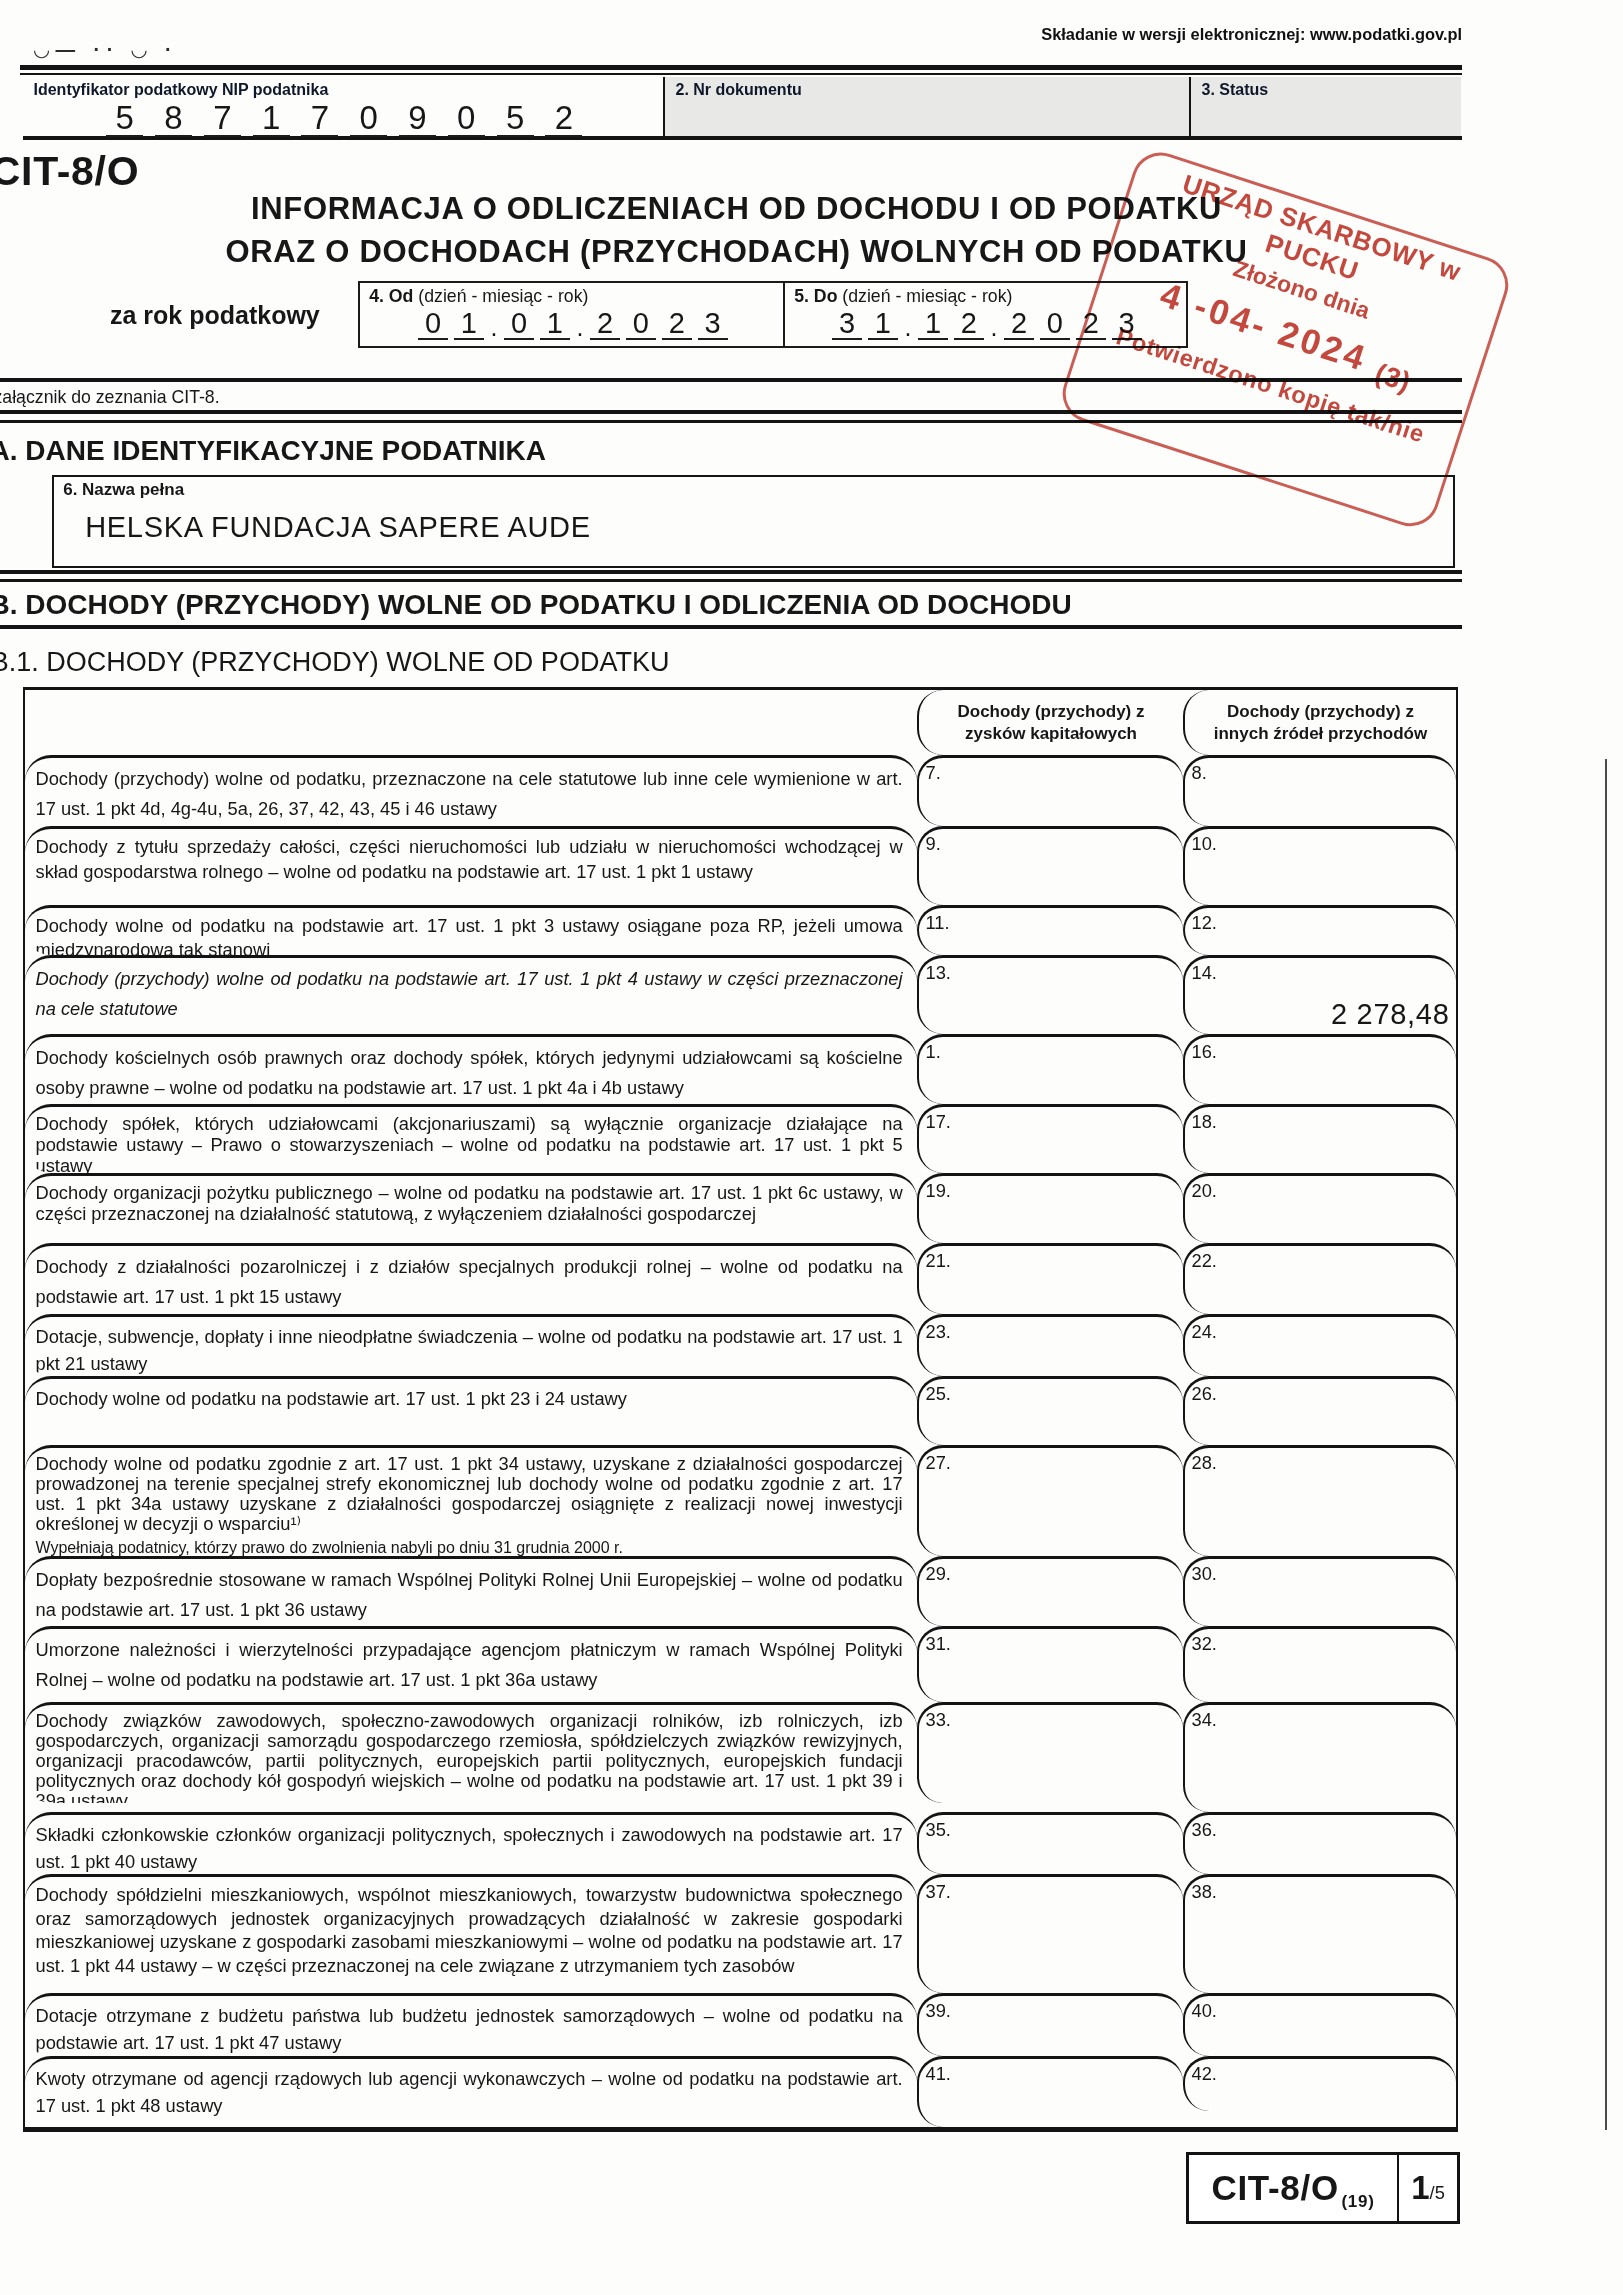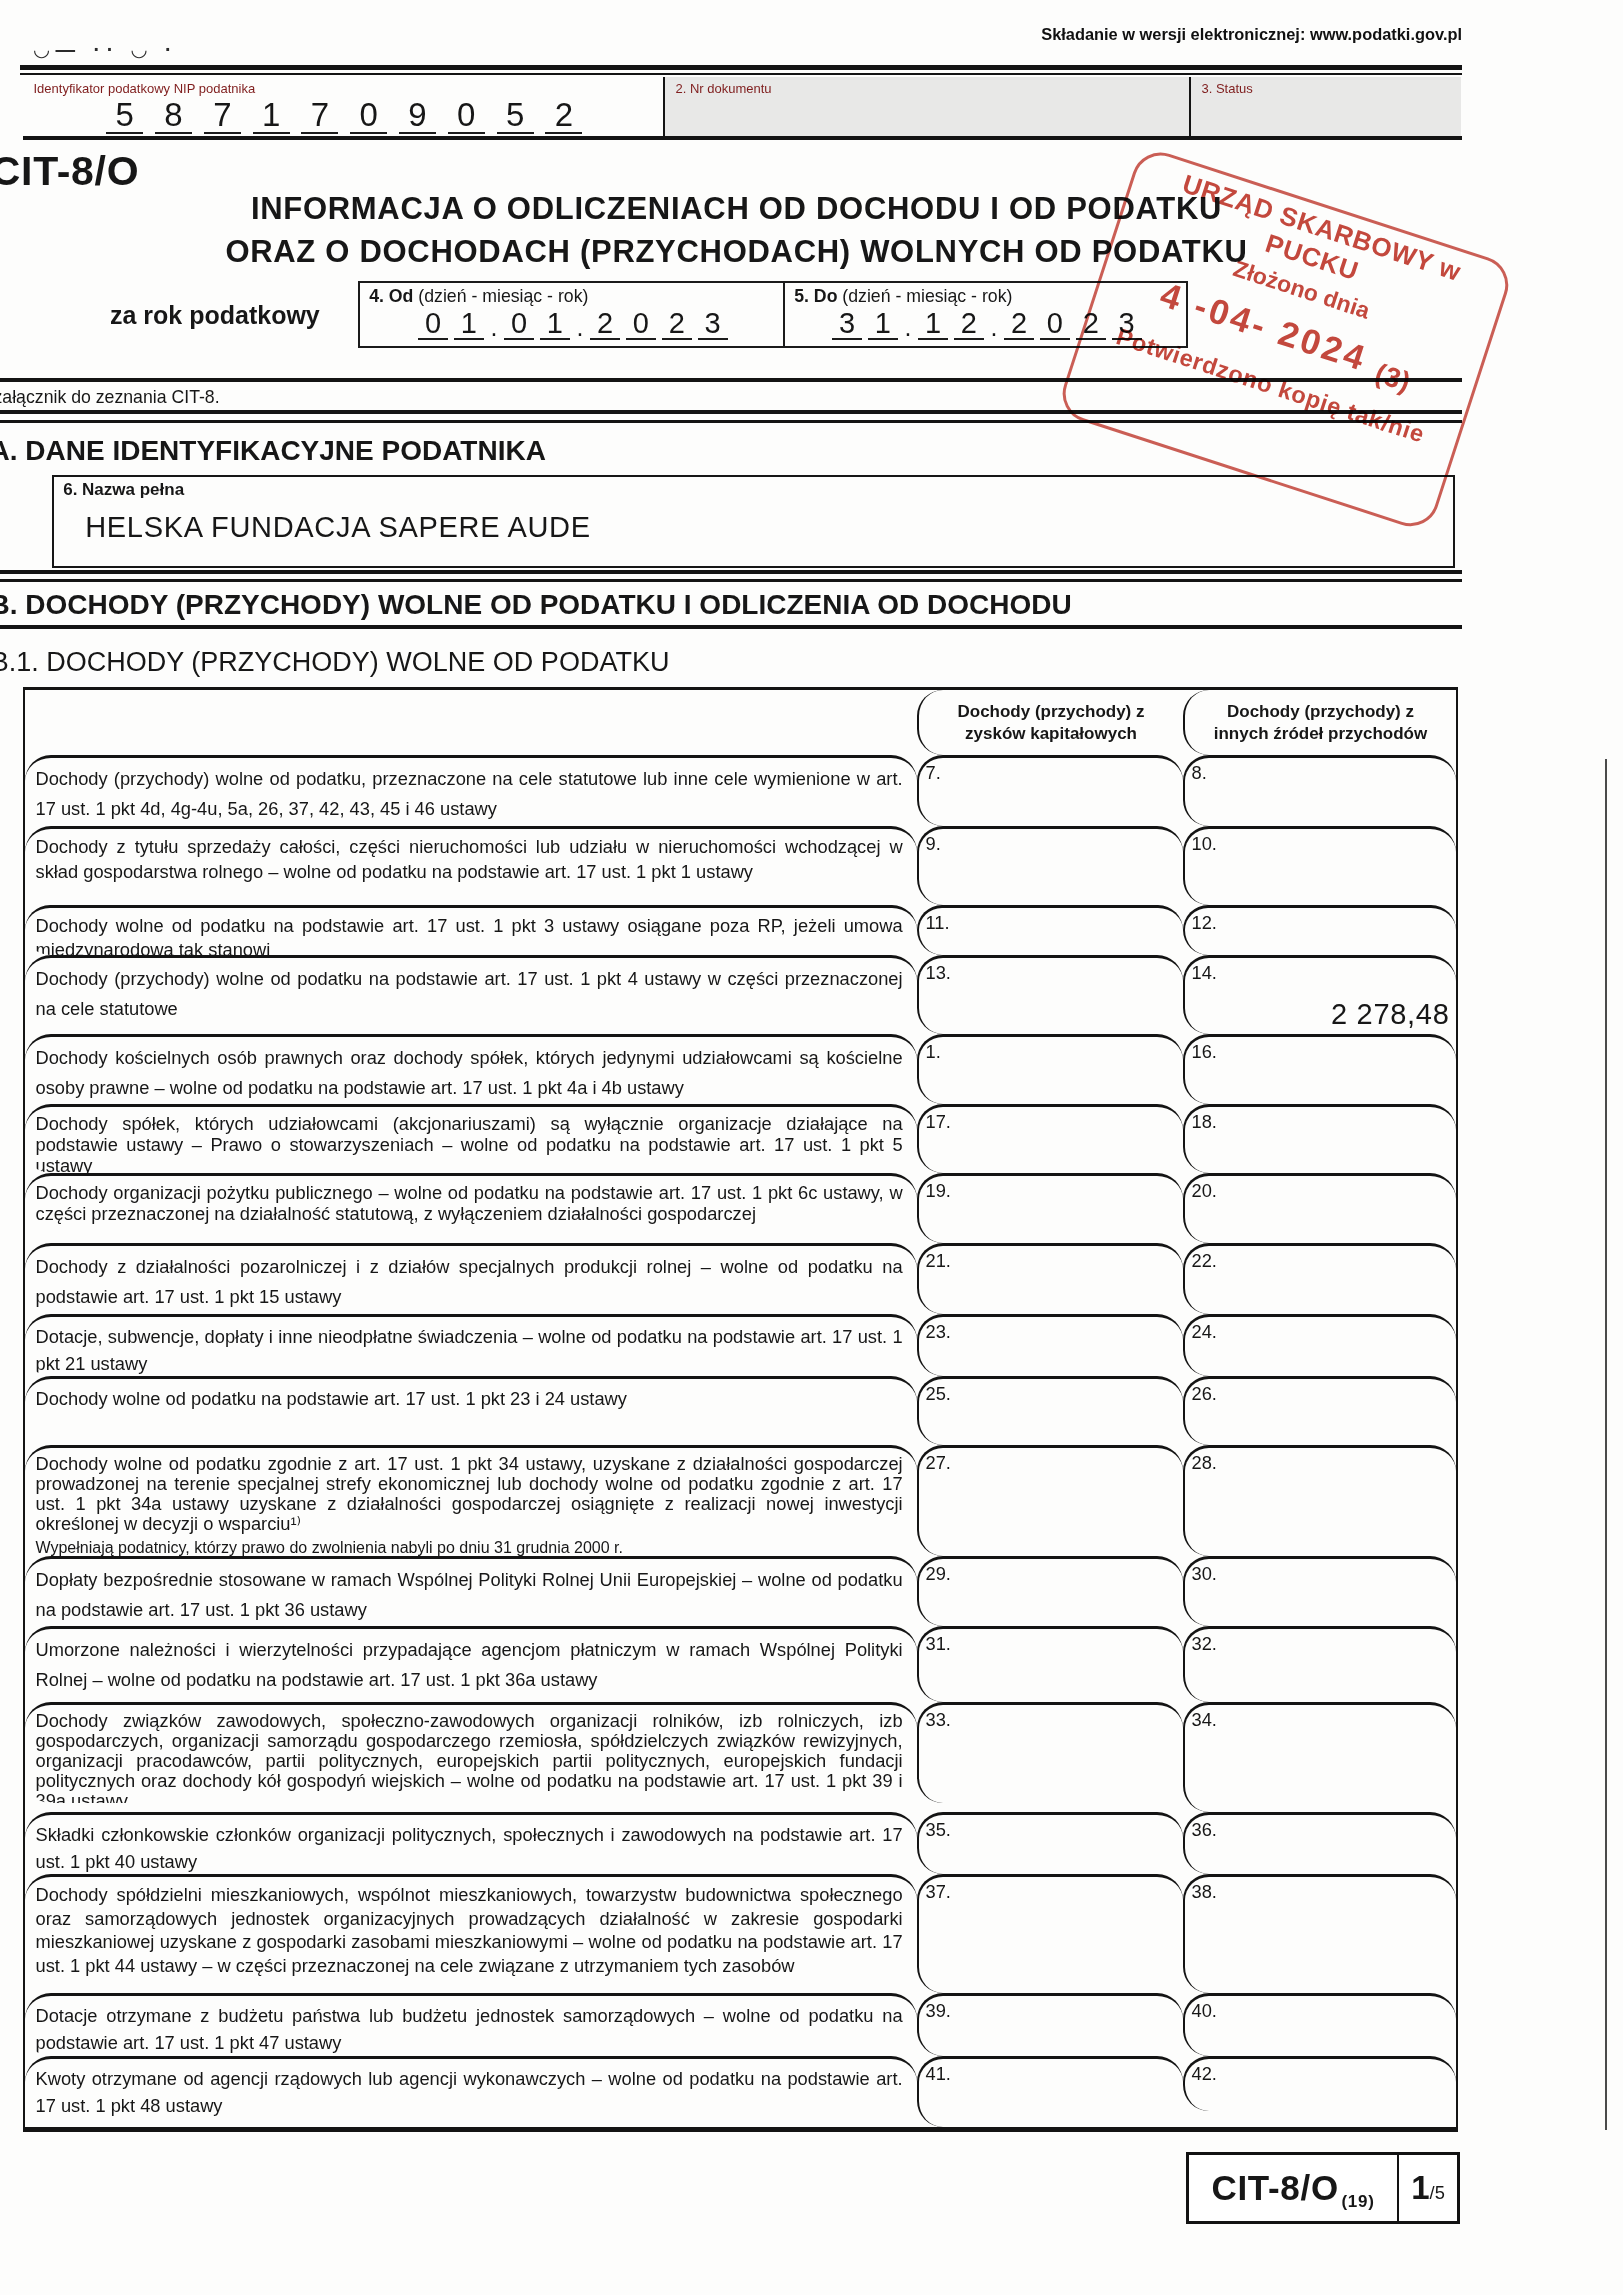--- a/index.html
+++ b/index.html
@@ -18,21 +18,21 @@
   .top-note{position:absolute;left:753px;top:25px;width:709px;text-align:right;
     font-size:16.4px;font-weight:700;color:#111;}
 
   
   .idrow{position:absolute;left:23px;top:77px;width:1439px;height:63px;display:flex;
     border-bottom:4.6px solid #141414;box-sizing:border-box;}
   .idrow .cell{box-sizing:border-box;padding:3.9px 7.9px 0 10.5px;}
   .cell-nip{width:640px;}
   .cell-doc{width:526px;background:#e8e8e7;border-left:2.6px solid #141414;}
   .cell-status{width:272px;background:#e8e8e7;border-left:2.6px solid #141414;}
-  .fld-label{font-size:13px;font-weight:400;color:#7f1d1d;}
+  .fld-label{font-size:16px;font-weight:700;color:#0f172a;}
   .nip-digits{display:flex;gap:11.8px;justify-content:center;margin-top:2.6px;}
   .nip-digits .digit{width:37px;font-size:33px;line-height:1.02;text-align:center;
     border-bottom:2.6px solid #1c1c1c;}
 
   .form-code{position:absolute;left:-9.2px;top:148px;font-size:41px;font-weight:700;letter-spacing:0.7px;}
   .title{position:absolute;left:23px;width:1427px;text-align:center;font-weight:700;font-size:31px;letter-spacing:0.7px;}
   .t1{top:191px;} .t2{top:234px;}
 
   .year-label{position:absolute;left:110px;top:301px;font-size:25px;font-weight:700;}
   .datebox{position:absolute;left:358px;top:281px;width:830px;height:67px;
@@ -194,21 +194,21 @@
 
 <div class="c desc col1" style="height: 71px; line-height: 1.65;"><span>Dochody (przychody) wolne od podatku, przeznaczone na cele statutowe lub inne cele wymienione w art. 17 ust. 1 pkt 4d, 4g-4u, 5a, 26, 37, 42, 43, 45 i 46 ustawy</span></div>
     <div class="c num col2" style="height: 71px;"><span>7.</span></div>
     <div class="c num col3" style="height: 71px;"><span>8.</span></div>
     <div class="c desc col1" style="height: 79px; line-height: 1.35;"><span>Dochody z tytułu sprzedaży całości, części nieruchomości lub udziału w nieruchomości wchodzącej w skład gospodarstwa rolnego – wolne od podatku na podstawie art. 17 ust. 1 pkt 1 ustawy</span></div>
     <div class="c num col2" style="height: 79px;"><span>9.</span></div>
     <div class="c num col3" style="height: 79px;"><span>10.</span></div>
     <div class="c desc col1" style="height: 50px; line-height: 1.3;"><span>Dochody wolne od podatku na podstawie art. 17 ust. 1 pkt 3 ustawy osiągane poza RP, jeżeli umowa międzynarodowa tak stanowi</span></div>
     <div class="c num col2" style="height: 50px;"><span>11.</span></div>
     <div class="c num col3" style="height: 50px;"><span>12.</span></div>
-    <div class="c desc col1" style="height: 79px; line-height: 1.65;"><span>Dochody (przychody) wolne od podatku na podstawie art. 17 ust. 1 pkt 4 ustawy w części przeznaczonej na cele statutowe</span></div>
+    <div class="c desc col1" style="height: 79px; line-height: 1.65; font-style: italic;"><span>Dochody (przychody) wolne od podatku na podstawie art. 17 ust. 1 pkt 4 ustawy w części przeznaczonej na cele statutowe</span></div>
     <div class="c num col2" style="height: 79px;"><span>13.</span></div>
     <div class="c num col3" style="height: 79px;"><span>14.</span><div class="cell-value">2 278,48</div></div>
     <div class="c desc col1" style="height: 70px; line-height: 1.65;"><span>Dochody kościelnych osób prawnych oraz dochody spółek, których jedynymi udziałowcami są kościelne osoby prawne – wolne od podatku na podstawie art. 17 ust. 1 pkt 4a i 4b ustawy</span></div>
     <div class="c num col2" style="height: 70px;"><span>1.</span></div>
     <div class="c num col3" style="height: 70px;"><span>16.</span></div>
     <div class="c desc col1" style="height: 69px; line-height: 1.15;"><span>Dochody spółek, których udziałowcami (akcjonariuszami) są wyłącznie organizacje działające na podstawie ustawy – Prawo o stowarzyszeniach – wolne od podatku na podstawie art. 17 ust. 1 pkt 5 ustawy</span></div>
     <div class="c num col2" style="height: 69px;"><span>17.</span></div>
     <div class="c num col3" style="height: 69px;"><span>18.</span></div>
     <div class="c desc col1" style="height: 70px; line-height: 1.15;"><span>Dochody organizacji pożytku publicznego – wolne od podatku na podstawie art. 17 ust. 1 pkt 6c ustawy, w części przeznaczonej na działalność statutową, z wyłączeniem działalności gospodarczej</span></div>
     <div class="c num col2" style="height: 70px;"><span>19.</span></div>

